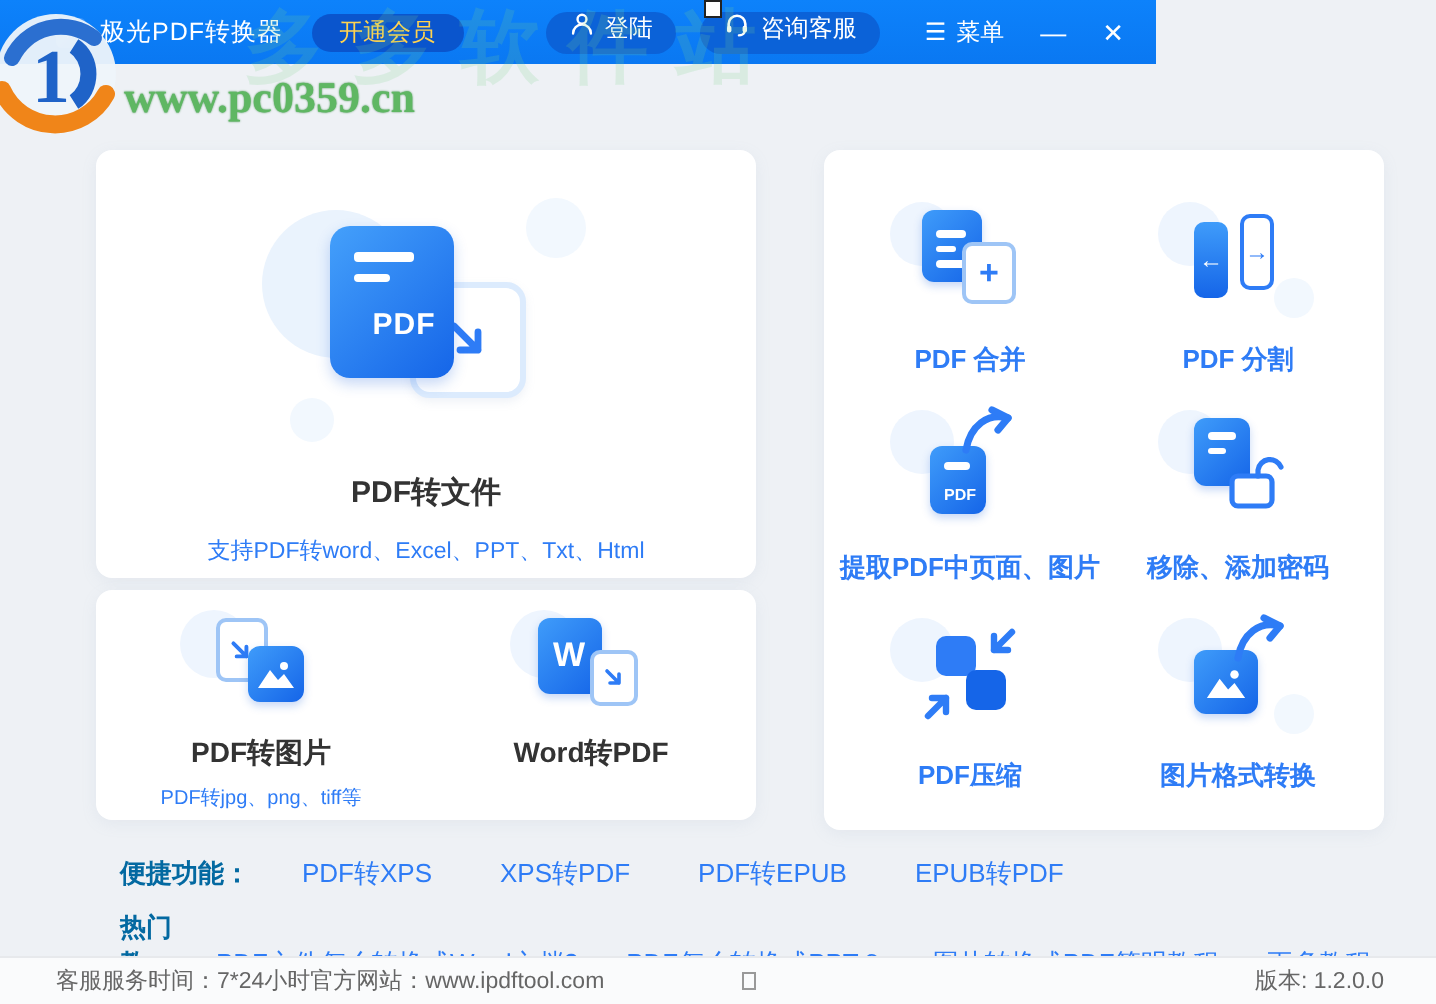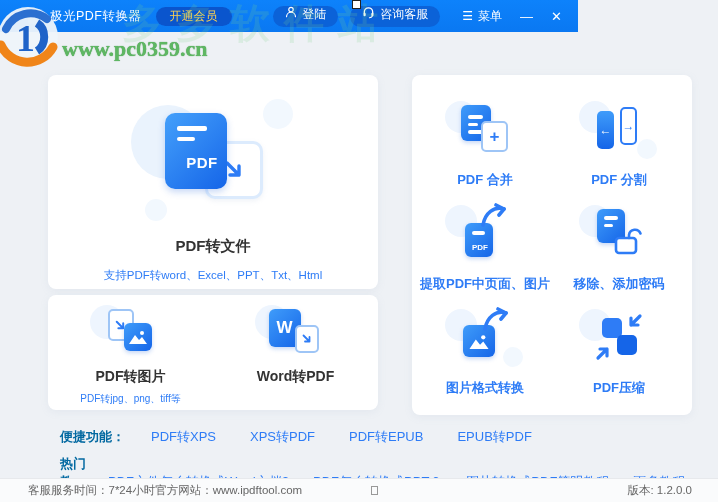--- a/index.html
+++ b/index.html
@@ -275,48 +275,48 @@
           <rect x="3" y="13" width="20" height="15" rx="3" fill="#fff" stroke="#2e7cf6" stroke-width="2.6"></rect>
           <path d="M16 13 V10 a6 6 0 0 1 11.5 -1.5" fill="none" stroke="#2e7cf6" stroke-width="2.6" stroke-linecap="round"></path>
         </svg>
       </div>
       <div class="g-label">移除、添加密码</div>
     </div>
 
     <div class="g-item">
       <div class="g-ic">
         <div class="bub"></div>
+        <svg width="52" height="52" viewBox="0 0 52 52" style="position:absolute; left:6px; top:0;">
+          <path d="M14 8 h12 a5 5 0 0 1 5 5 v8 h4 a5 5 0 0 1 5 5 v12 a5 5 0 0 1 -5 5 H23 a5 5 0 0 1 -5 -5 v-8 h-4 a5 5 0 0 1 -5 -5 V13 a5 5 0 0 1 5 -5 Z" fill="none"></path>
+          <rect x="9" y="7" width="20" height="20" rx="5" fill="#2e7cf6"></rect>
+          <rect x="24" y="24" width="20" height="20" rx="5" fill="#1565e8"></rect>
+          <path d="M47 5 L38 14 M38 14 h7 M38 14 v-7" fill="none" stroke="#2e7cf6" stroke-width="3.2" stroke-linecap="round" stroke-linejoin="round"></path>
+          <path d="M5 47 L14 38 M14 38 h-7 M14 38 v7" fill="none" stroke="#2e7cf6" stroke-width="3.2" stroke-linecap="round" stroke-linejoin="round"></path>
+        </svg>
+      </div>
+      <div class="g-label">PDF压缩</div>
+    </div>
+
+    <div class="g-item">
+      <div class="g-ic">
+        <div class="bub"></div>
           <div class="bub2"></div>
         <div class="doc-blue" style="left:10px; top:14px; width:32px; height:32px;">
           <svg width="22" height="17" viewBox="0 0 20 16">
             <circle cx="14" cy="4" r="2" fill="#fff"></circle>
             <path d="M1 15 L7 6 L11 11 L14 8 L19 15 Z" fill="#fff"></path>
           </svg>
         </div>
         <svg width="30" height="24" viewBox="0 0 30 24" style="position:absolute; left:30px; top:-4px;">
           <path d="M2 22 C4 10, 13 3, 23 6" fill="none" stroke="#2e7cf6" stroke-width="3.6" stroke-linecap="round"></path>
           <path d="M23 6 L15 2 M23 6 L18 12" fill="none" stroke="#2e7cf6" stroke-width="3.6" stroke-linecap="round"></path>
         </svg>
       </div>
       <div class="g-label">图片格式转换</div>
     </div>
-
-    <div class="g-item">
-      <div class="g-ic">
-        <div class="bub"></div>
-        <svg width="52" height="52" viewBox="0 0 52 52" style="position:absolute; left:6px; top:0;">
-          <path d="M14 8 h12 a5 5 0 0 1 5 5 v8 h4 a5 5 0 0 1 5 5 v12 a5 5 0 0 1 -5 5 H23 a5 5 0 0 1 -5 -5 v-8 h-4 a5 5 0 0 1 -5 -5 V13 a5 5 0 0 1 5 -5 Z" fill="none"></path>
-          <rect x="9" y="7" width="20" height="20" rx="5" fill="#2e7cf6"></rect>
-          <rect x="24" y="24" width="20" height="20" rx="5" fill="#1565e8"></rect>
-          <path d="M47 5 L38 14 M38 14 h7 M38 14 v-7" fill="none" stroke="#2e7cf6" stroke-width="3.2" stroke-linecap="round" stroke-linejoin="round"></path>
-          <path d="M5 47 L14 38 M14 38 h-7 M14 38 v7" fill="none" stroke="#2e7cf6" stroke-width="3.2" stroke-linecap="round" stroke-linejoin="round"></path>
-        </svg>
-      </div>
-      <div class="g-label">PDF压缩</div>
-    </div>
   </div>
 
   <div class="link-row row-quick">
     <span class="row-label">便捷功能：</span>
     <span class="blue-link">PDF转XPS</span>
     <span class="blue-link">XPS转PDF</span>
     <span class="blue-link">PDF转EPUB</span>
     <span class="blue-link">EPUB转PDF</span>
   </div>
 

